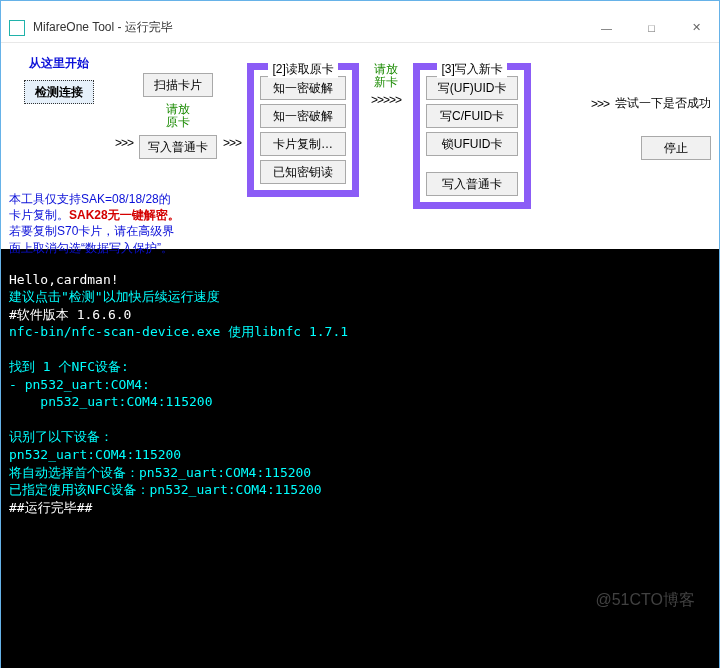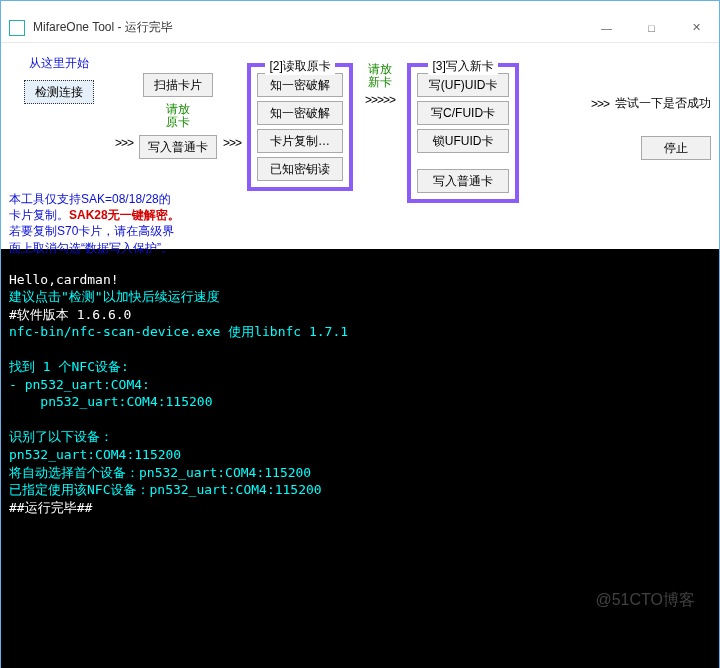--- a/index.html
+++ b/index.html
@@ -70,24 +70,24 @@
     align-items: flex-start;
     gap: 6px;
     height: 170px;
   }
   .col {
     display: flex;
     flex-direction: column;
     align-items: center;
     gap: 6px;
   }
-  .col-a { width: 100px; }
+  .col-a { width: 100px; font-weight: bold; }
   .col-b { width: 78px; }
   .group {
-    border: 4px solid #8b5cf6;
+    border: 7px solid #8b5cf6;
     padding: 6px 6px;
     display: flex;
     flex-direction: column;
     align-items: center;
     gap: 4px;
     position: relative;
   }
   .group-title {
     position: absolute;
     top: -9px;

